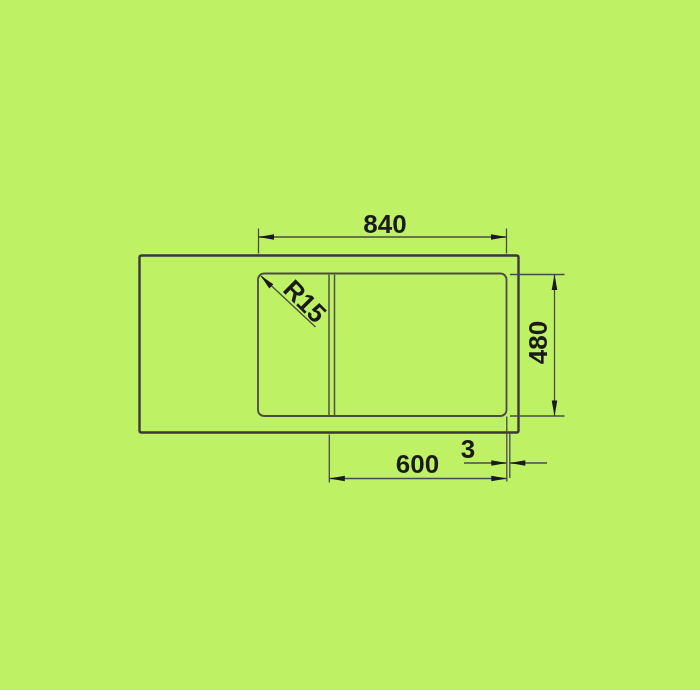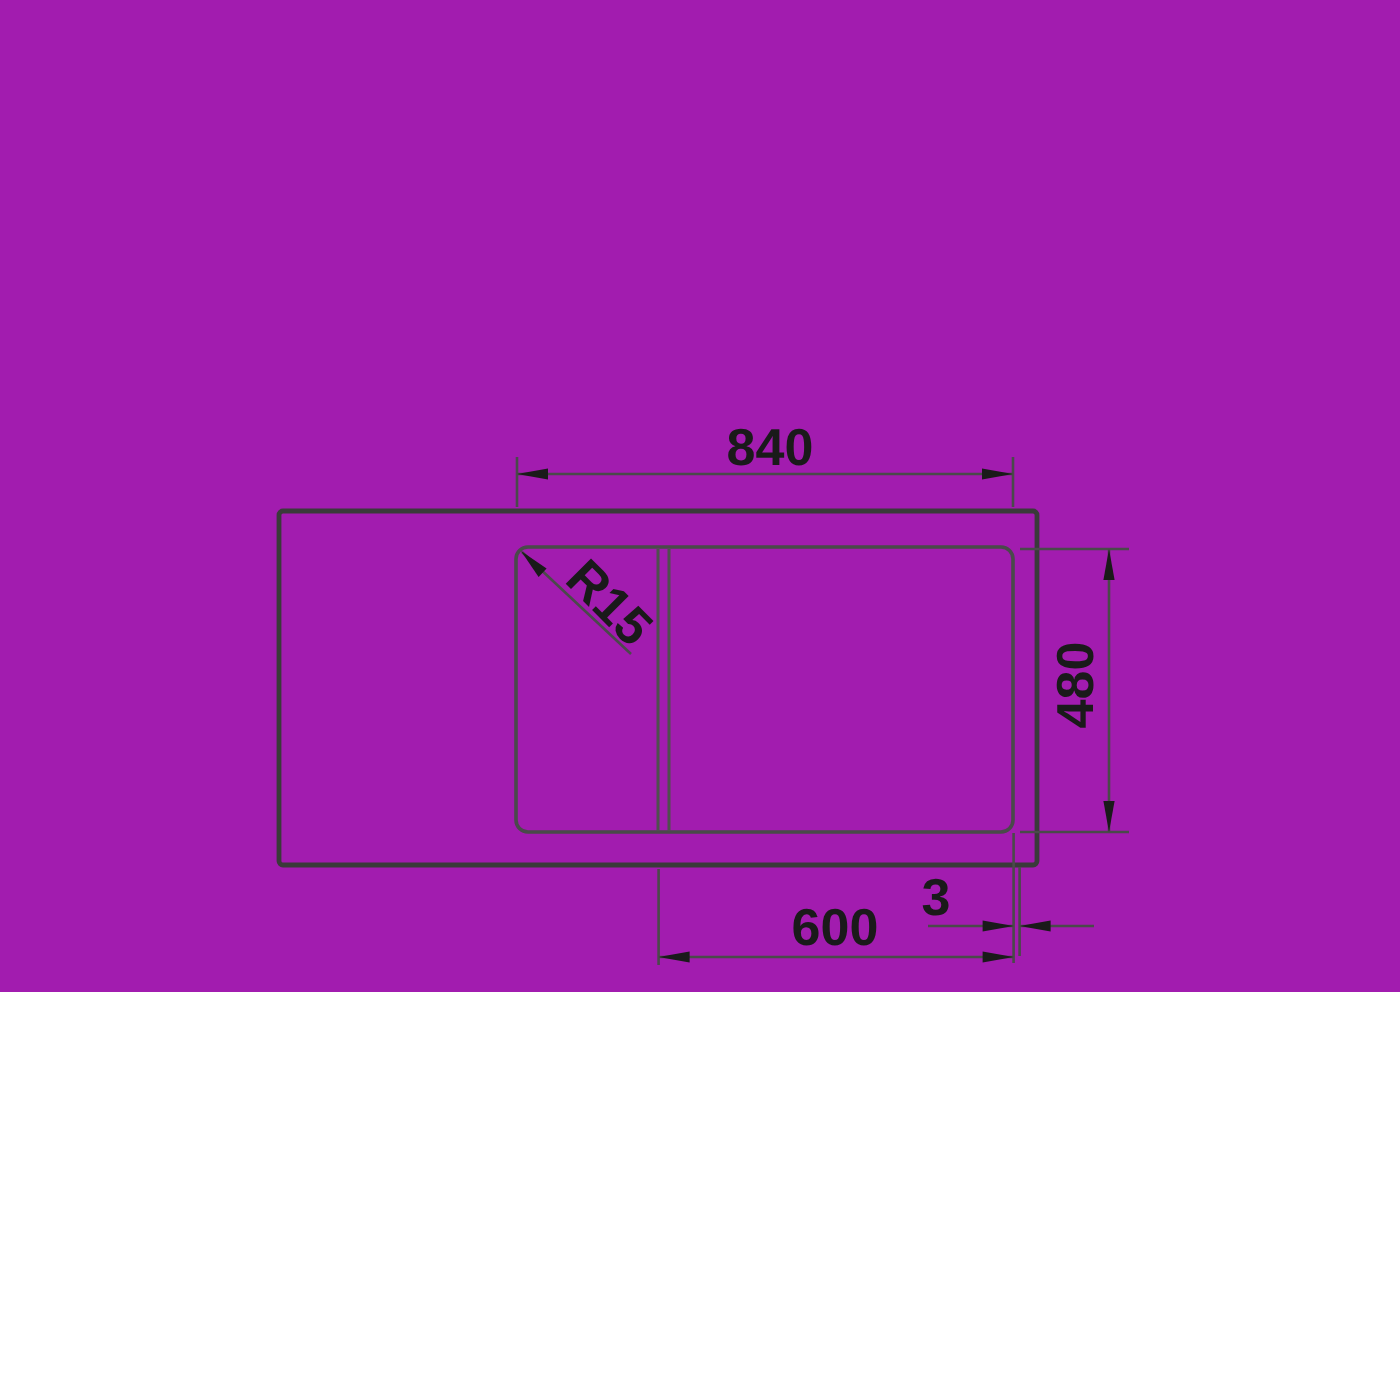--- a/index.html
+++ b/index.html
@@ -3,22 +3,22 @@
 <meta charset="utf-8">
 <style>
   html, body {
     margin: 0;
     padding: 0;
     background: #ffffff;
   }
   #canvas {
     position: relative;
     width: 700px;
-    height: 496px;
-    background: #a21caf;
+    height: 690px;
+    background: #bef264;
     overflow: hidden;
   }
   svg {
     display: block;
   }
   .dim-text {
     font-family: "Liberation Sans", "DejaVu Sans", sans-serif;
     font-weight: bold;
     font-size: 26px;
     fill: #1a1a1a;

